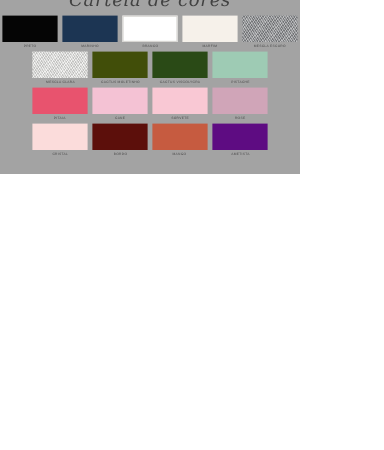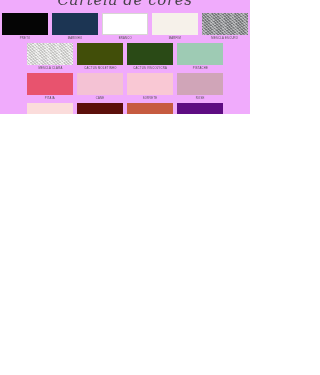--- a/index.html
+++ b/index.html
@@ -9,22 +9,22 @@
   }
   body {
     width: 250px;
     height: 375px;
     font-family: "Liberation Sans", sans-serif;
     overflow: hidden;
   }
   #card {
     position: relative;
     width: 250px;
-    height: 114px;
-    background: #f0abfc;
+    height: 145px;
+    background: #a3a3a3;
     overflow: hidden;
   }
   #title-area {
     position: relative;
     height: 13px;
     width: 100%;
     overflow: hidden;
   }
   #title-script {
     position: absolute;

